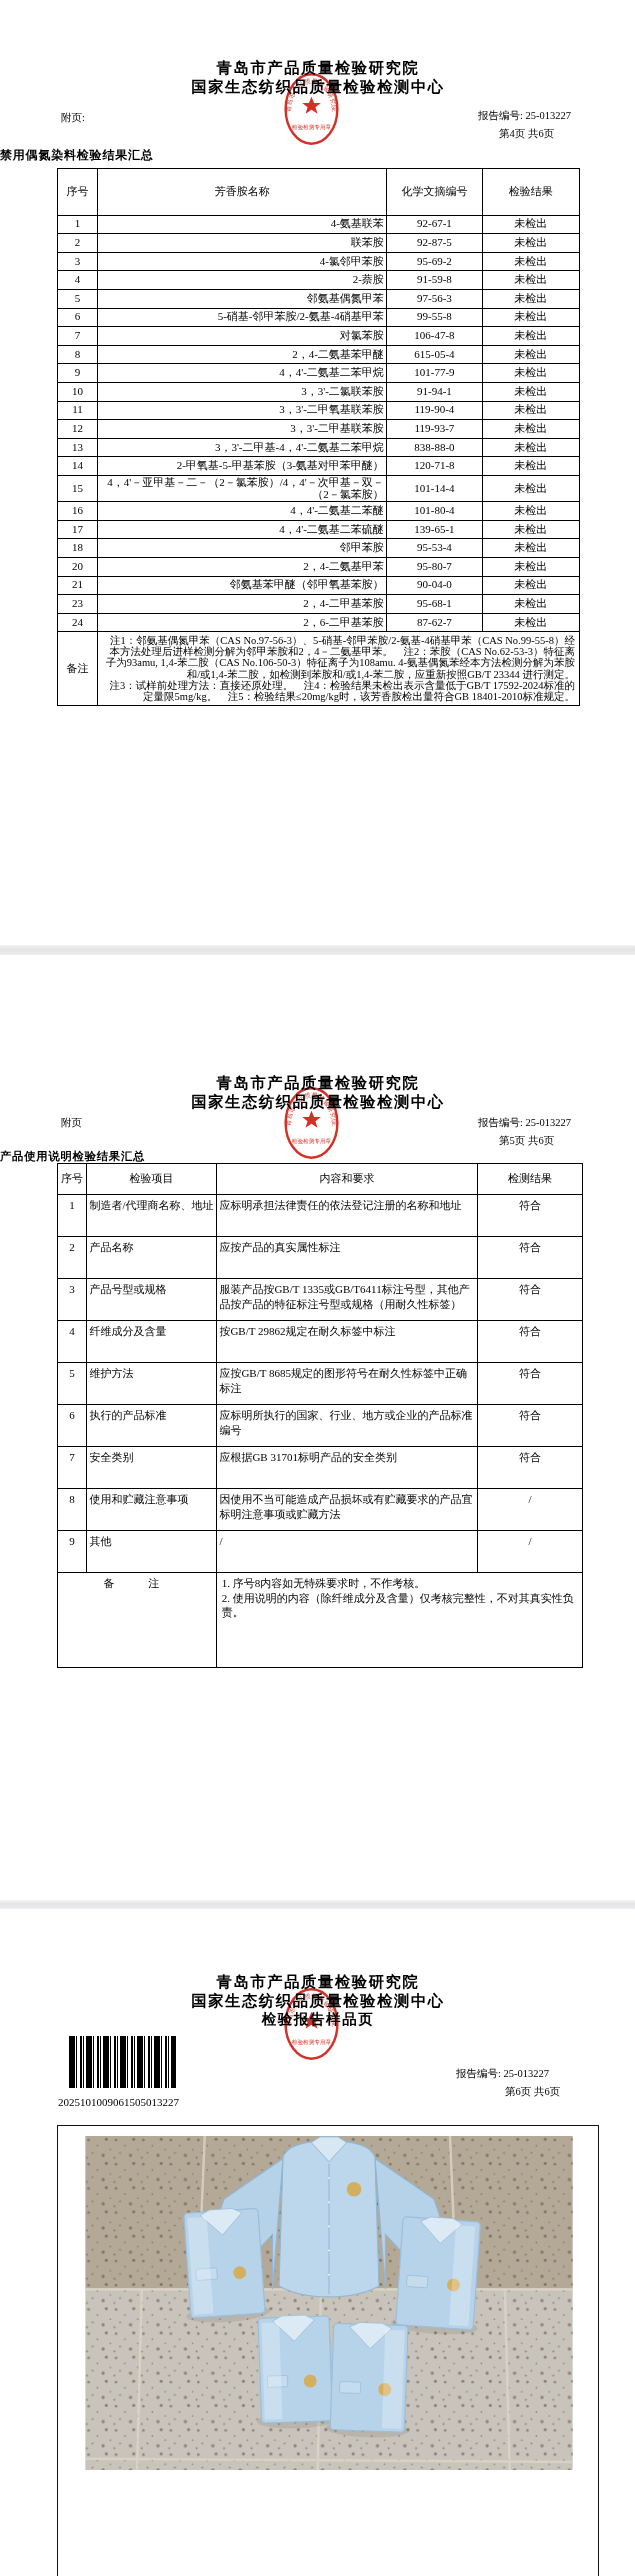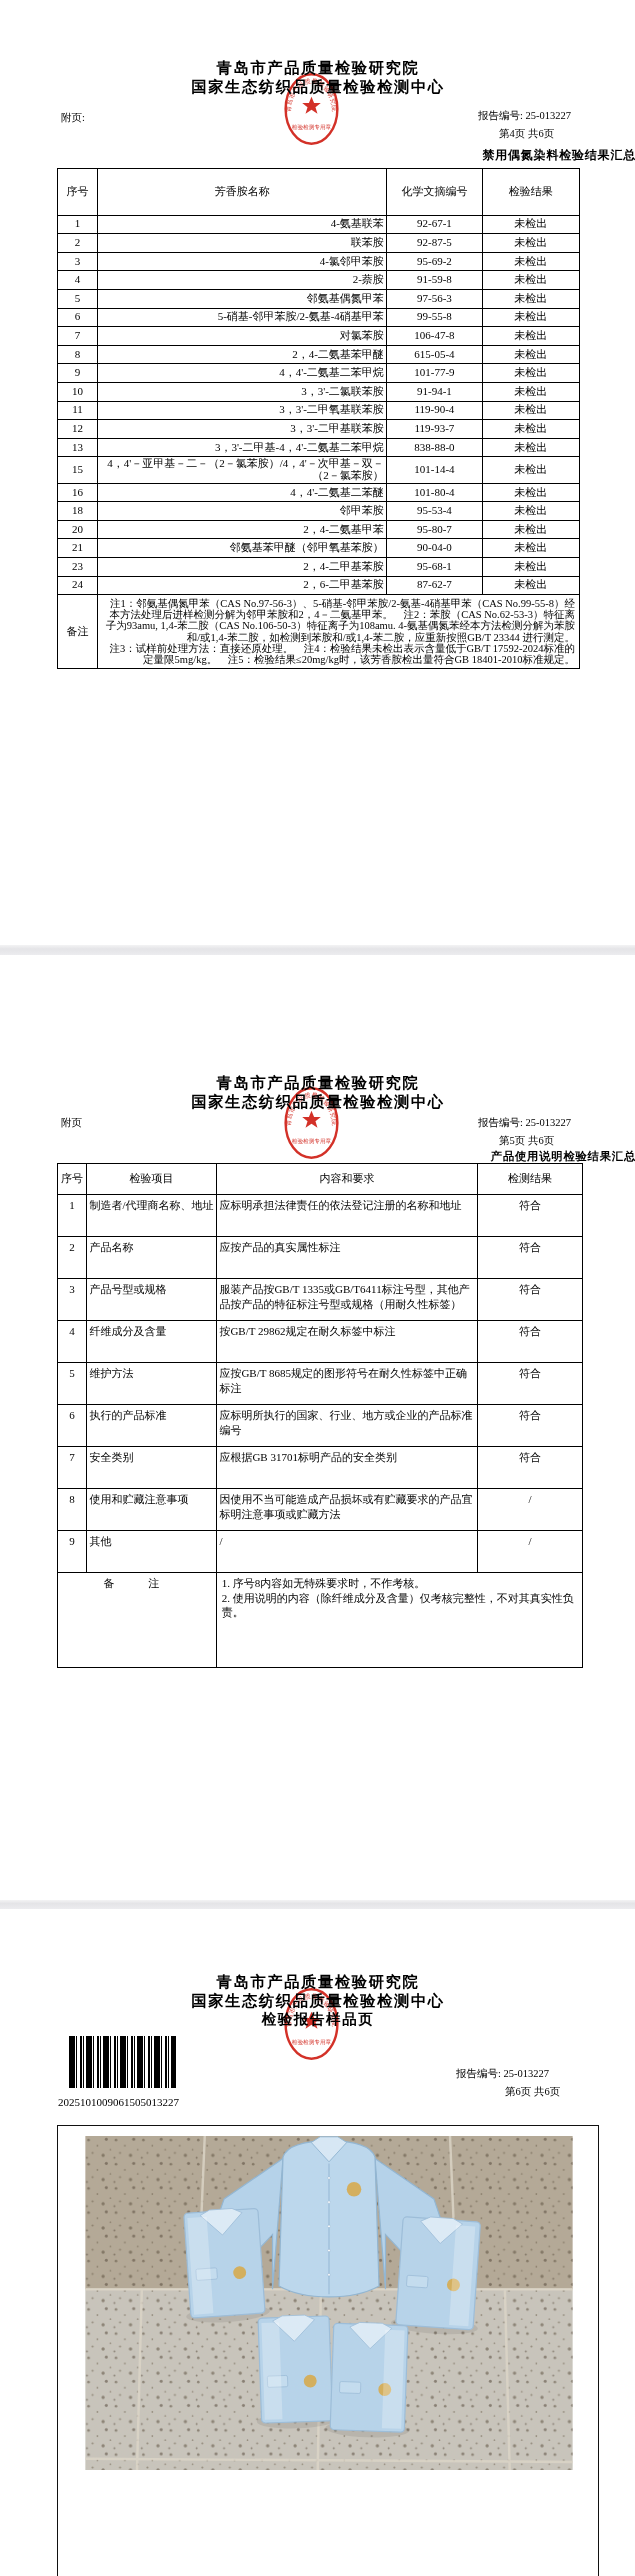--- a/index.html
+++ b/index.html
@@ -8,21 +8,21 @@
   .page{position:relative;width:636px;overflow:hidden;background:#fff;margin-top:40px;}
   .p1{height:905px}
   .p2{height:905px}
   .p3{height:747px}
   .sep{height:9.7px;background:linear-gradient(#f3f3f4,#e4e4e7 40%,#ececef);}
   .hdr{position:absolute;left:0;width:100%;text-align:center;font-weight:bold;
        font-size:15.3px;letter-spacing:1.6px;}
   .hdr3{font-size:14.5px;}
   .meta{position:absolute;font-size:10.5px;}
   .pageinfo{position:absolute;font-size:10.5px;}
-  .title{position:absolute;left:0;width:100%;text-align:right;font-weight:bold;
+  .title{position:absolute;left:0;width:100%;text-align:left;font-weight:bold;
          font-size:12px;letter-spacing:0.8px;}
   table{border-collapse:collapse;position:absolute;table-layout:fixed;}
   td,th{border:0.8px solid #000;font-weight:normal;font-size:11px;
         overflow:hidden;padding:0.8px 2.4px;}
   .t1{left:57px;top:128px;width:523px;border:1.6px solid #000;}
   .t1 th{height:44px;text-align:center;}
   .t1 tbody tr{height:18.6px;}
   .t1 tbody td{line-height:1.08;}
   .t1 td:nth-child(1),.t1 td:nth-child(3),.t1 td:nth-child(4){text-align:center;}
   .t1 td:nth-child(2){text-align:right;}
@@ -159,29 +159,41 @@
           <td>119-93-7</td>
           <td>未检出</td>
         </tr>
         <tr>
           <td>13</td>
           <td>3，3'-二甲基-4，4'-二氨基二苯甲烷</td>
           <td>838-88-0</td>
           <td>未检出</td>
         </tr>
         <tr>
+          <td>14</td>
+          <td>2-甲氧基-5-甲基苯胺（3-氨基对甲苯甲醚）</td>
+          <td>120-71-8</td>
+          <td>未检出</td>
+        </tr>
+        <tr>
           <td>15</td>
           <td>4，4'－亚甲基－二－（2－氯苯胺）/4，4'－次甲基－双－（2－氯苯胺）</td>
           <td>101-14-4</td>
           <td>未检出</td>
         </tr>
         <tr>
           <td>16</td>
           <td>4，4'-二氨基二苯醚</td>
           <td>101-80-4</td>
+          <td>未检出</td>
+        </tr>
+        <tr>
+          <td>17</td>
+          <td>4，4'-二氨基二苯硫醚</td>
+          <td>139-65-1</td>
           <td>未检出</td>
         </tr>
         <tr>
           <td>18</td>
           <td>邻甲苯胺</td>
           <td>95-53-4</td>
           <td>未检出</td>
         </tr>
         <tr>
           <td>20</td>

